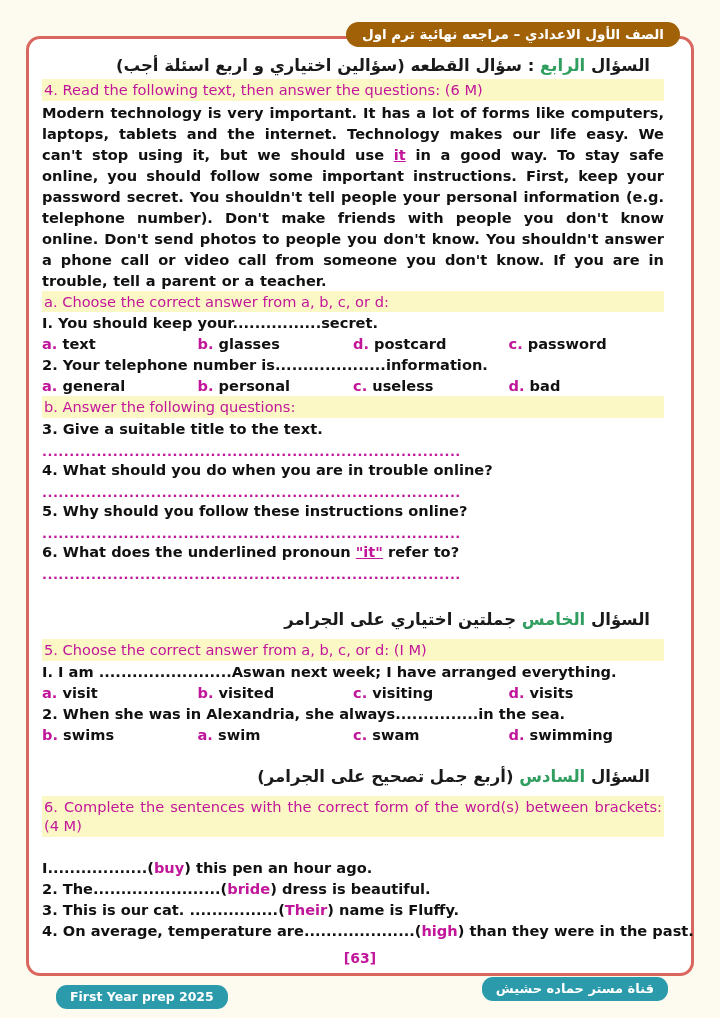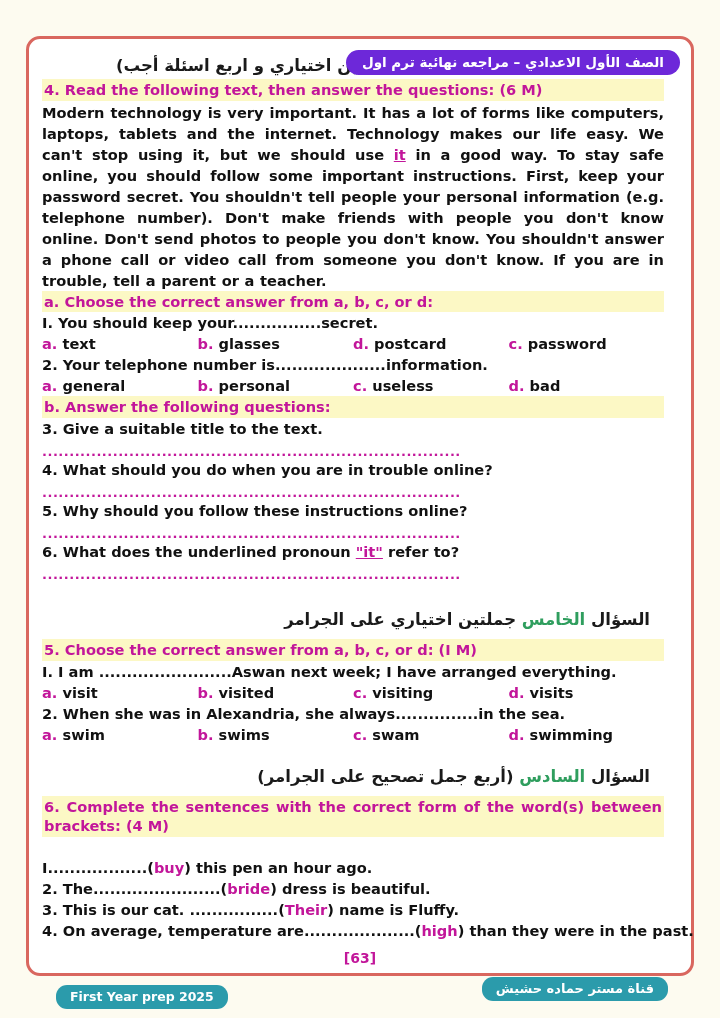--- a/index.html
+++ b/index.html
@@ -23,31 +23,30 @@
     border: 3px solid #d9675f;
     border-radius: 14px;
     background: #ffffff;
   }
 
   
   .header-badge {
     position: absolute;
     right: 40px;
     top: 22px;
-    background: #6d28d9;
+    background: #a16207;
     color: #ffffff;
     border-radius: 13px;
     padding: 4px 16px 5px 16px;
     font-size: 13.5px;
     font-weight: bold;
     direction: rtl;
     white-space: nowrap;
     z-index: 5;
     letter-spacing: 0.1px;
-    margin-top: 28px;
   }
 
   
   .content {
     position: absolute;
     left: 30px;
     top: 40px;
     width: 644px;
     padding: 14px 10px 0 12px;
   }
@@ -62,21 +61,21 @@
     padding-right: 14px;
     line-height: 1.5;
     white-space: nowrap;
   }
   .ar-line .green { color: #2f9e5e; }
 
   
   .hl {
     background: #fcf8c5;
     color: #c2169a;
-    font-weight: bold;
+    font-weight: normal;
     font-size: 14.6px;
     line-height: 1.36;
     display: block;
     padding: 1px 2px 1px 2px;
   }
   .hl.justify { text-align: justify; text-align-last: left; }
 
   
   .passage {
     font-size: 14.6px;
@@ -229,22 +228,22 @@
   <div class="stem">I. I am ........................Aswan next week; I have arranged everything.</div>
   <div class="opts">
     <div class="opt"><span class="ltr">a.</span> <span>visit</span></div>
     <div class="opt"><span class="ltr">b.</span> <span>visited</span></div>
     <div class="opt"><span class="ltr">c.</span> <span>visiting</span></div>
     <div class="opt"><span class="ltr">d.</span> <span>visits</span></div>
   </div>
 
   <div class="stem">2. When she was in Alexandria, she always...............in the sea.</div>
   <div class="opts">
+    <div class="opt"><span class="ltr">b.</span> <span>swims</span></div>
     <div class="opt"><span class="ltr">a.</span> <span>swim</span></div>
-    <div class="opt"><span class="ltr">b.</span> <span>swims</span></div>
     <div class="opt"><span class="ltr">c.</span> <span>swam</span></div>
     <div class="opt"><span class="ltr">d.</span> <span>swimming</span></div>
   </div>
 
   <div class="sp-20"></div>
 
   <div class="ar-line">
     <span>السؤال</span>
     <span class="green">السادس</span>
     <span>(أربع جمل تصحيح على الجرامر)</span>

